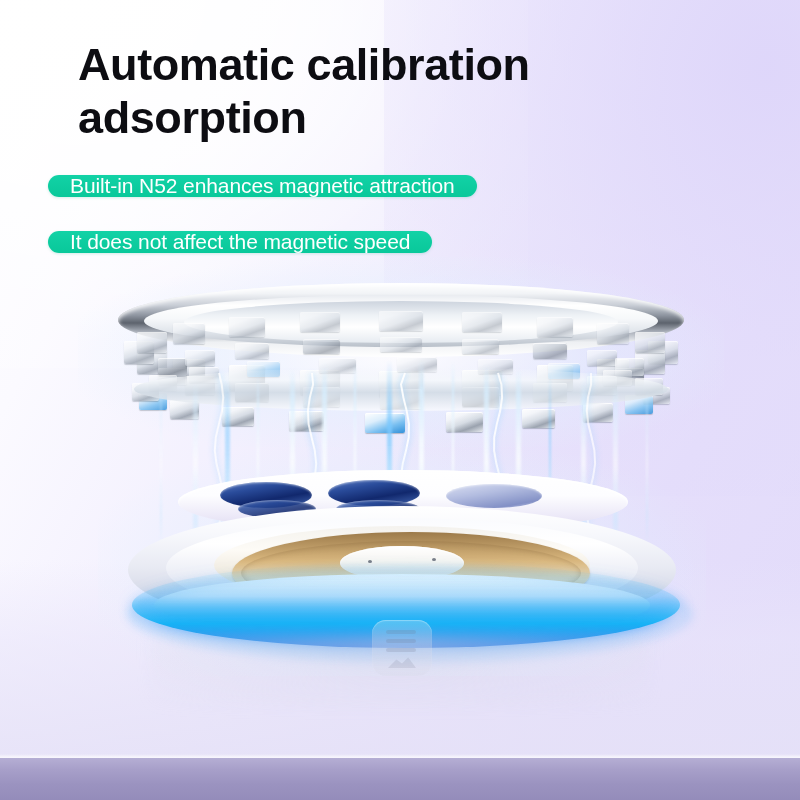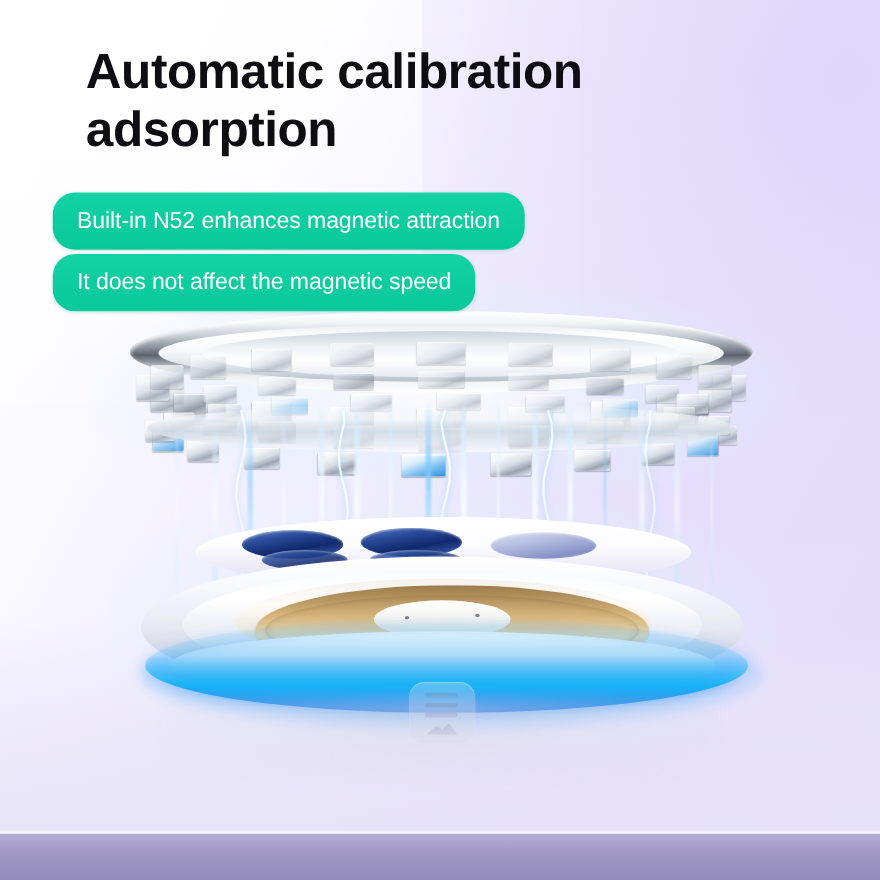--- a/index.html
+++ b/index.html
@@ -97,21 +97,21 @@
     letter-spacing: -0.4px;
     color: #0d0d12;
     white-space: pre-line;
     margin-left: 28px;
   }
 
   .pill {
     position: absolute;
     display: flex;
     align-items: center;
-    height: 52px;
+    height: 22px;
     padding: 0 22px;
     border-radius: 20px;
     background: linear-gradient(180deg, #12d2a6 0%, #09c89a 100%);
     color: #ffffff;
     font-size: 21px;
     font-weight: 400;
     letter-spacing: -0.1px;
     white-space: nowrap;
     box-shadow: 0 1px 3px rgba(9,160,125,0.18);
   }

